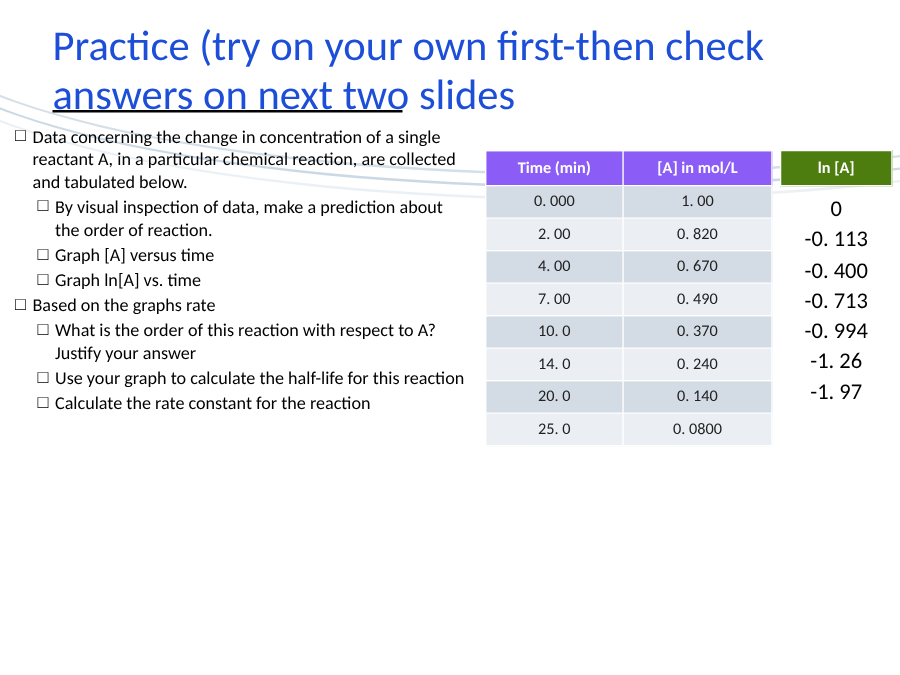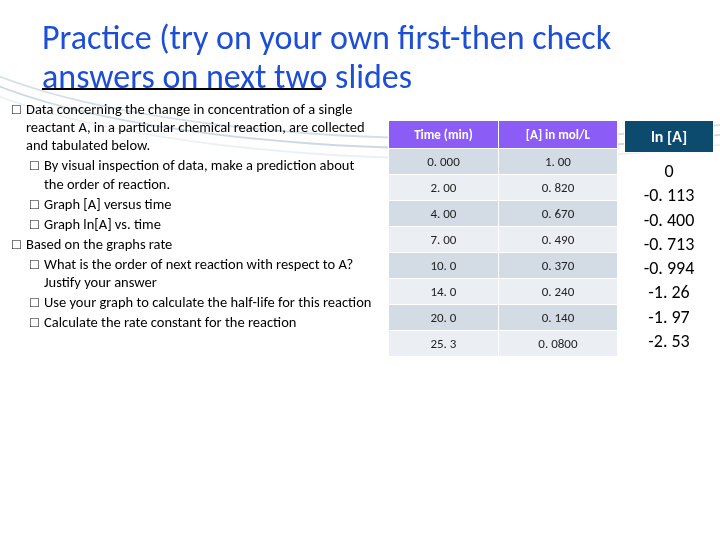--- a/index.html
+++ b/index.html
@@ -91,24 +91,24 @@
   tbody tr:nth-child(odd) td { background: #d3dbe4; }
   tbody tr:nth-child(even) td { background: #ebeff4; }
   .ln-col {
     position: absolute;
     top: 120px;
     left: 624px;
     width: 90px;
     text-align: center;
   }
   .ln-col .ln-header {
-    background: #0c4a6e;
+    background: #4d7c0f;
     color: #fff;
     font-weight: 700;
-    font-size: 16px;
+    font-size: 13px;
     padding: 6px 6px;
     border:1px solid #fff;
   }
   .ln-col .ln-values {
     font-size: 18px;
     color: #000;
     line-height: 1.35;
     padding-top: 6px;
     font-family: Calibri, Arial, sans-serif;
   }
@@ -140,21 +140,21 @@
   <div class="item sub">
     <span class="marker">□</span>
     <span class="txt">Graph ln[A] vs. time</span>
   </div>
   <div class="item">
     <span class="marker">□</span>
     <span class="txt">Based on the graphs rate</span>
   </div>
   <div class="item sub">
     <span class="marker">□</span>
-    <span class="txt">What is the order of next reaction with respect to A? Justify your answer</span>
+    <span class="txt">What is the order of this reaction with respect to A? Justify your answer</span>
   </div>
   <div class="item sub">
     <span class="marker">□</span>
     <span class="txt">Use your graph to calculate the half-life for this reaction</span>
   </div>
   <div class="item sub">
     <span class="marker">□</span>
     <span class="txt">Calculate the rate constant for the reaction</span>
   </div>
 </div>
@@ -190,32 +190,31 @@
         </tr>
       <tr>
           <td>14. 0</td>
           <td>0. 240</td>
         </tr>
       <tr>
           <td>20. 0</td>
           <td>0. 140</td>
         </tr>
       <tr>
-          <td>25. 3</td>
+          <td>25. 0</td>
           <td>0. 0800</td>
         </tr>
     </tbody>
   </table>
 </div>
 
 <div class="ln-col">
   <div class="ln-header">ln [A]</div>
   <div class="ln-values">
     <div>0</div>
     <div>-0. 113</div>
     <div>-0. 400</div>
     <div>-0. 713</div>
     <div>-0. 994</div>
     <div>-1. 26</div>
     <div>-1. 97</div>
-    <div>-2. 53</div>
   </div>
 </div>
 
 </body></html>

